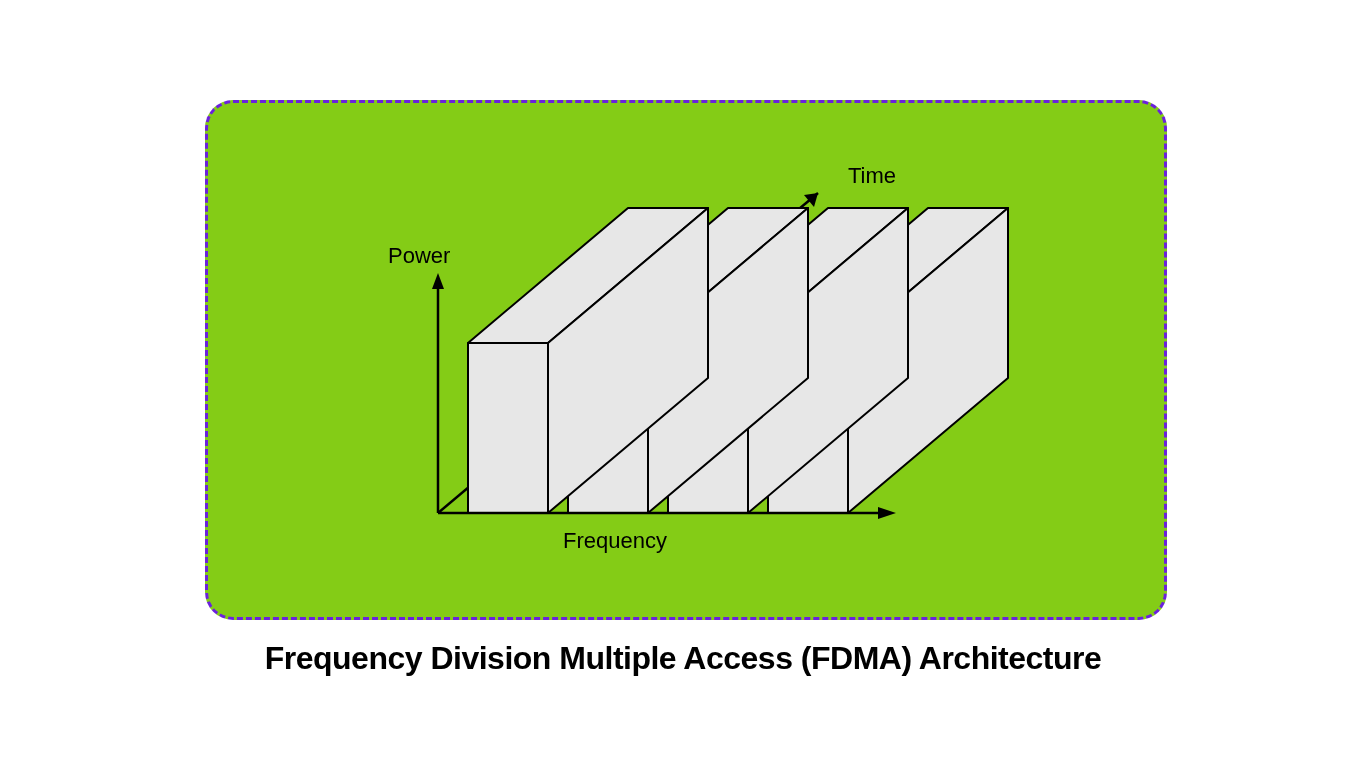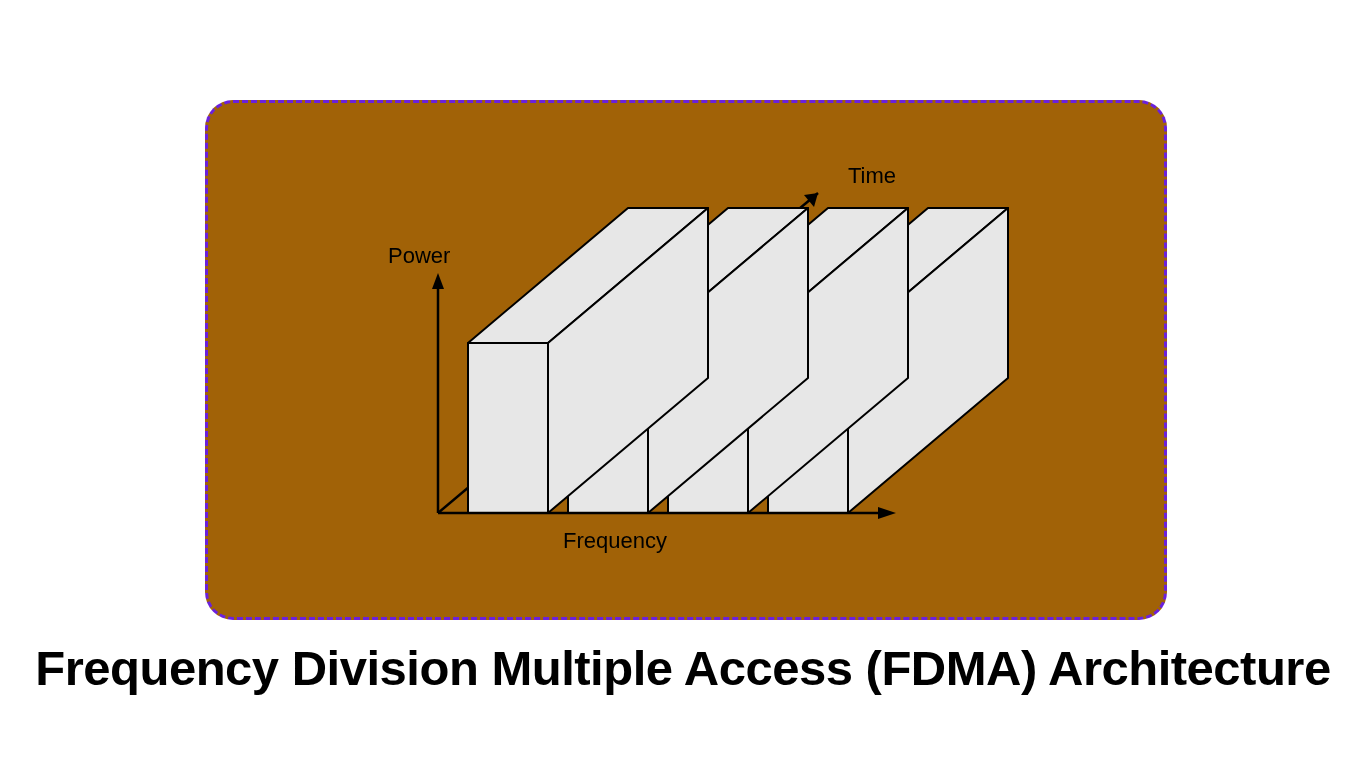--- a/index.html
+++ b/index.html
@@ -18,34 +18,34 @@
   }
   .dashed-frame {
     position: absolute;
     left: 205px;
     top: 100px;
     width: 962px;
     height: 520px;
     border: 3px dashed #6B21DC;
     border-radius: 28px;
     box-sizing: border-box;
-    background: #a16207;
+    background: #84cc16;
   }
   .diagram-wrap {
     position: absolute;
     left: 0; top: 0; right: 0; bottom: 0;
   }
   .caption {
     position: absolute;
     left: 0;
     right: 0;
     top: 640px;
     text-align: center;
     font-weight: 800;
-    font-size: 49px;
+    font-size: 32px;
     letter-spacing: -0.5px;
   }
   .axis-label {
     font-family: Arial, Helvetica, sans-serif;
     font-size: 22px;
     fill: #000;
   }
   .block {
     fill: #E7E7E7;
     stroke: #000;

